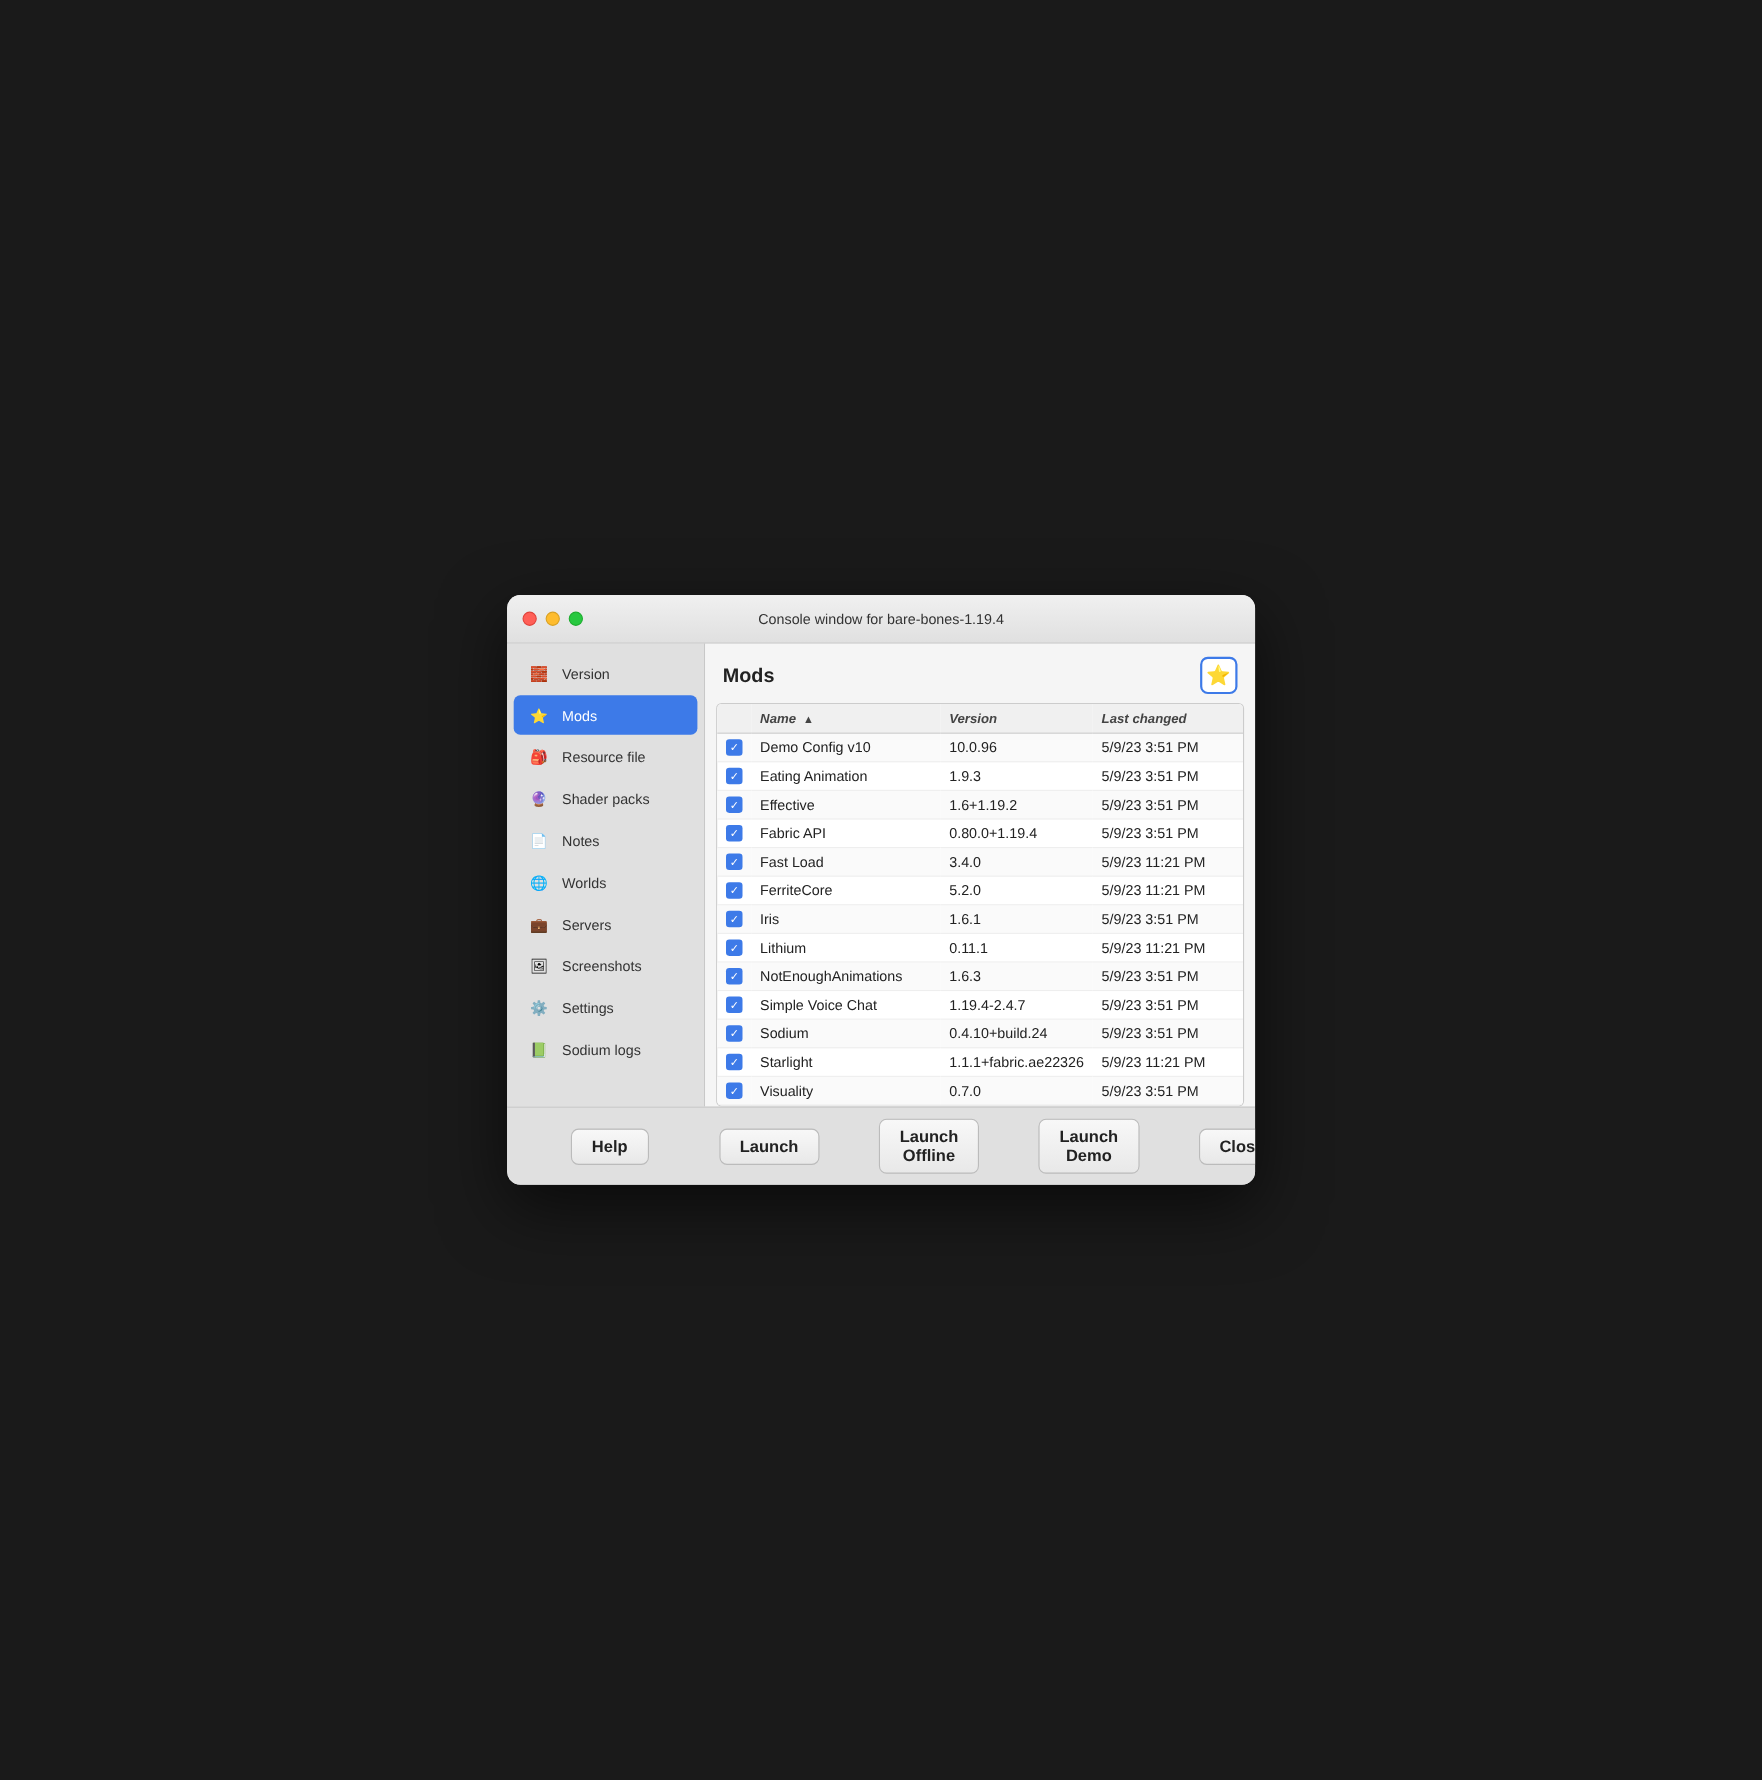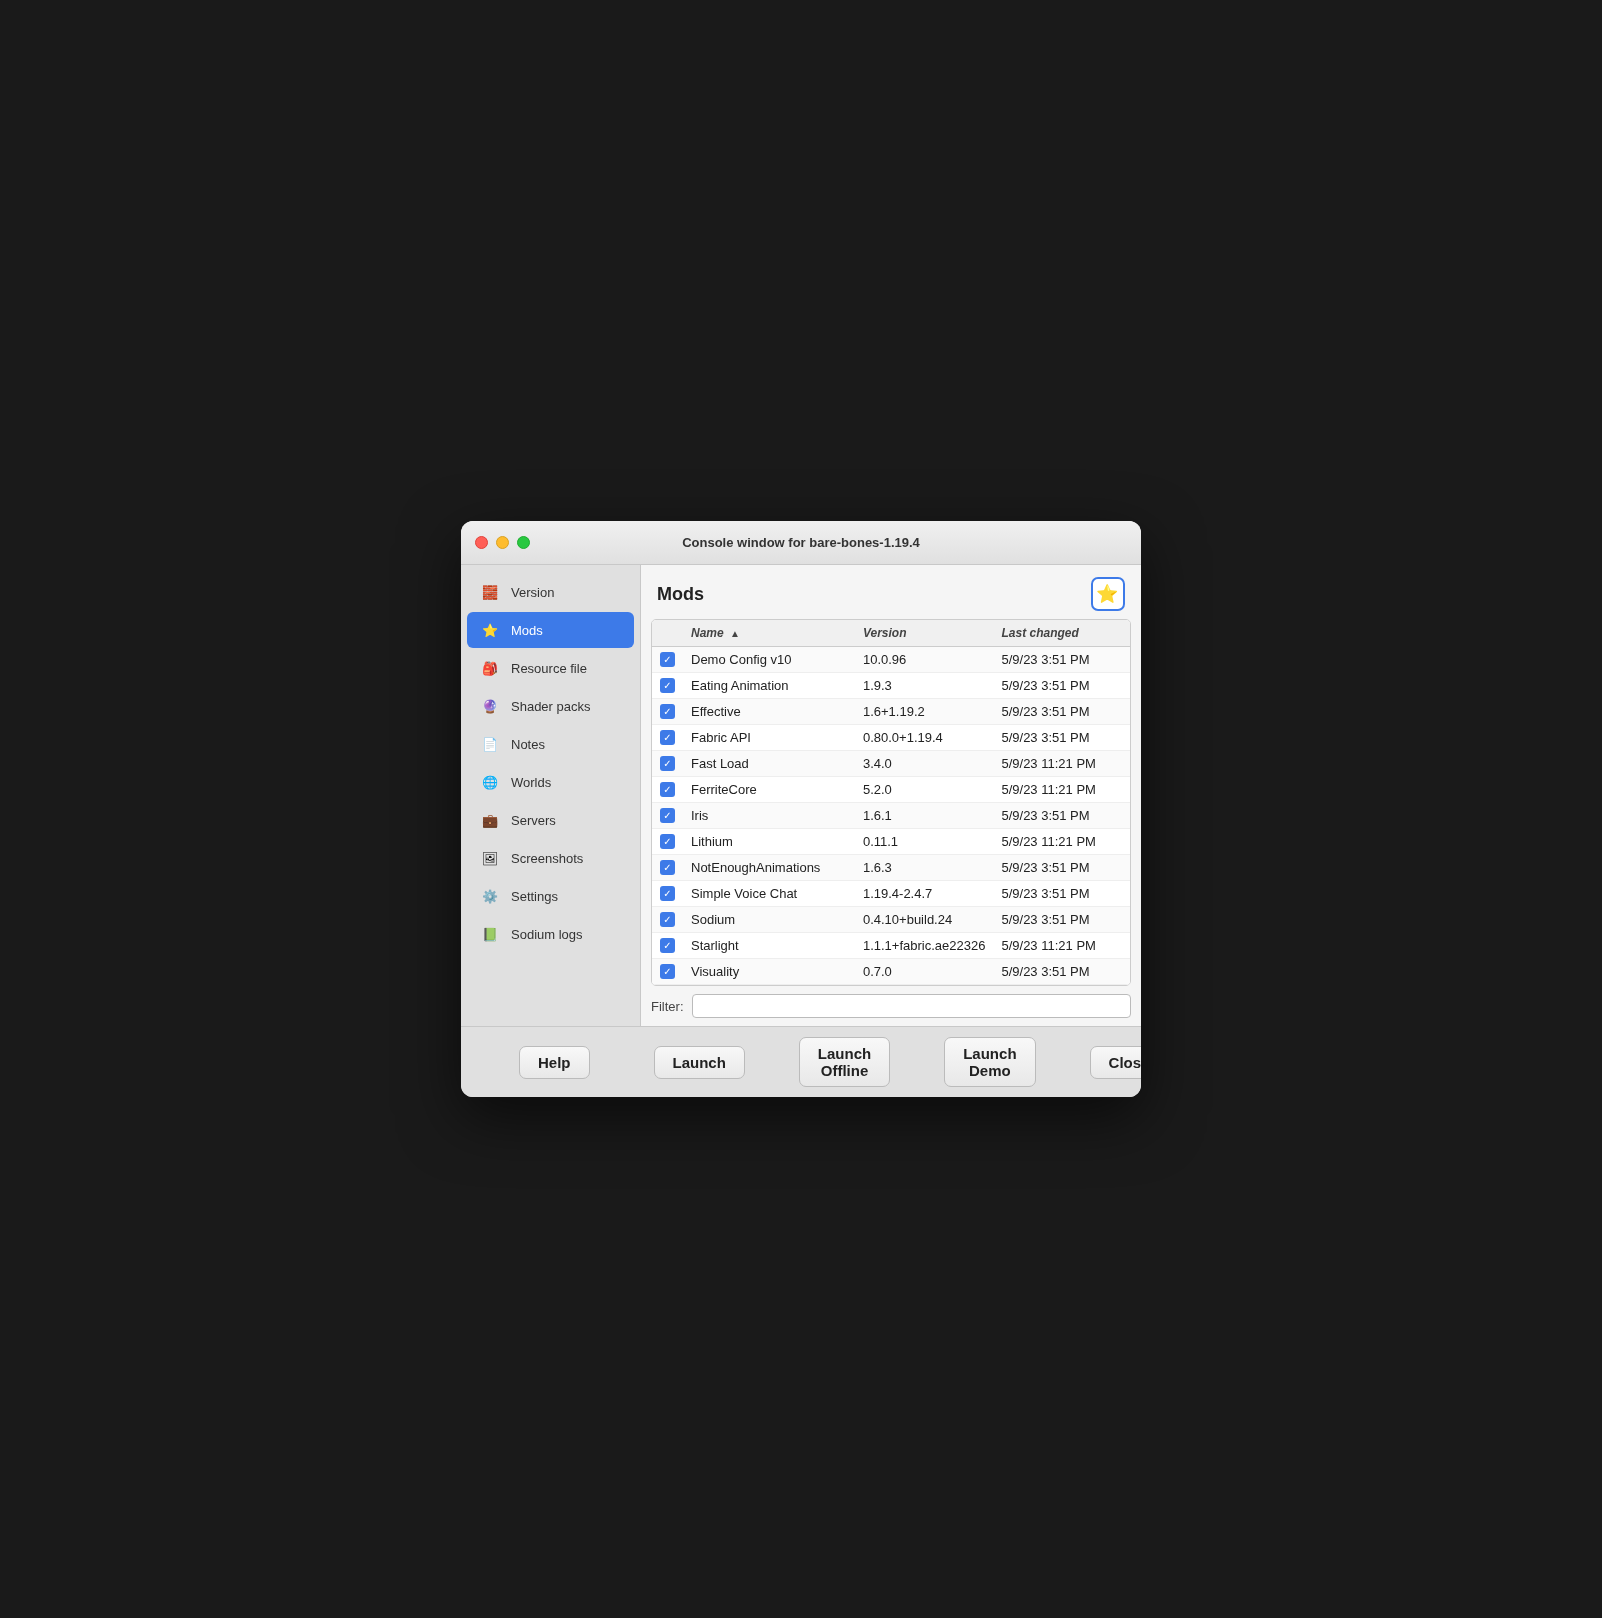--- a/index.html
+++ b/index.html
@@ -41,21 +41,21 @@
       cursor: pointer;
     }
     .traffic-light.close { background: #ff5f57; border: 1px solid #e0433b; }
     .traffic-light.minimize { background: #febc2e; border: 1px solid #d9a123; }
     .traffic-light.maximize { background: #28c840; border: 1px solid #1fad30; }
     .titlebar-title {
       position: absolute;
       left: 50%;
       transform: translateX(-50%);
       font-size: 13px;
-      font-weight: 700;
+      font-weight: 400;
       color: #333;
       text-align: center;
     }
     .main-content {
       display: flex;
       flex: 1;
       height: 580px;
     }
     .sidebar {
       width: 180px;
@@ -452,24 +452,20 @@
       </div>
     </td>
     <td>Visuality</td>
     <td>0.7.0</td>
     <td>5/9/23 3:51 PM</td>
   </tr>
                 </tbody>
             </table>
           </div>
 
-          <div class="filter-bar">
-            <span class="filter-label">Filter:</span>
-            <input class="filter-input" type="text" style="">
-          </div>
         </div>
 
       </div>
     </div>
   </div>
 
   <div class="footer">
     <button class="footer-btn">Help</button>
     <div class="footer-spacer"></div>
     <button class="footer-btn">Launch</button>

